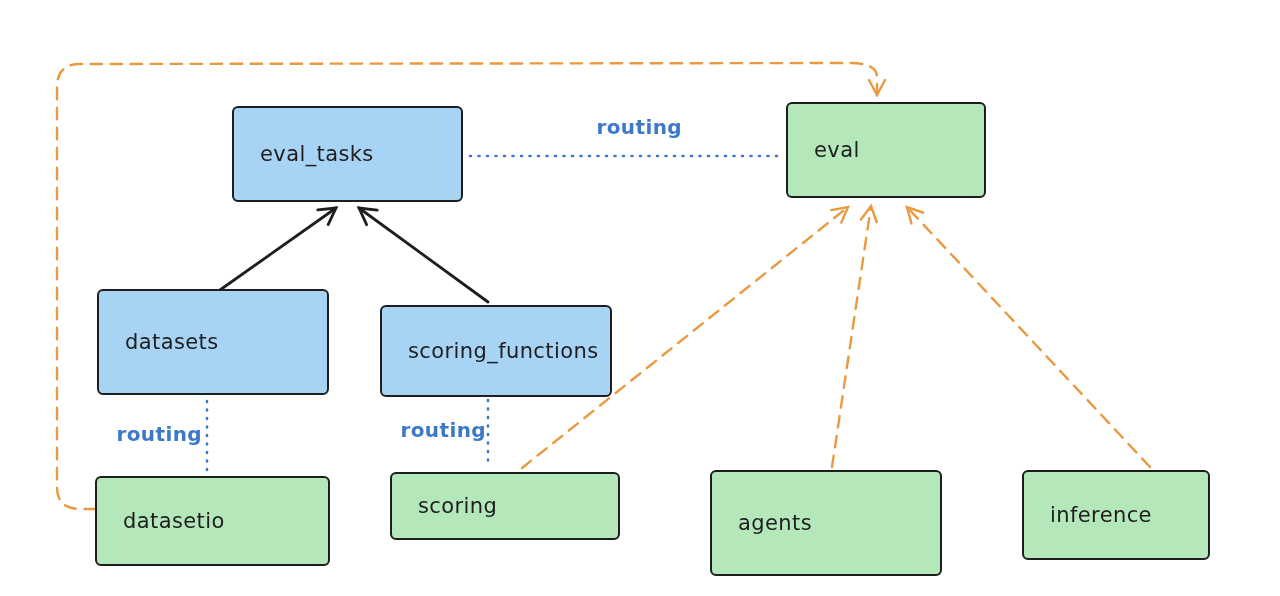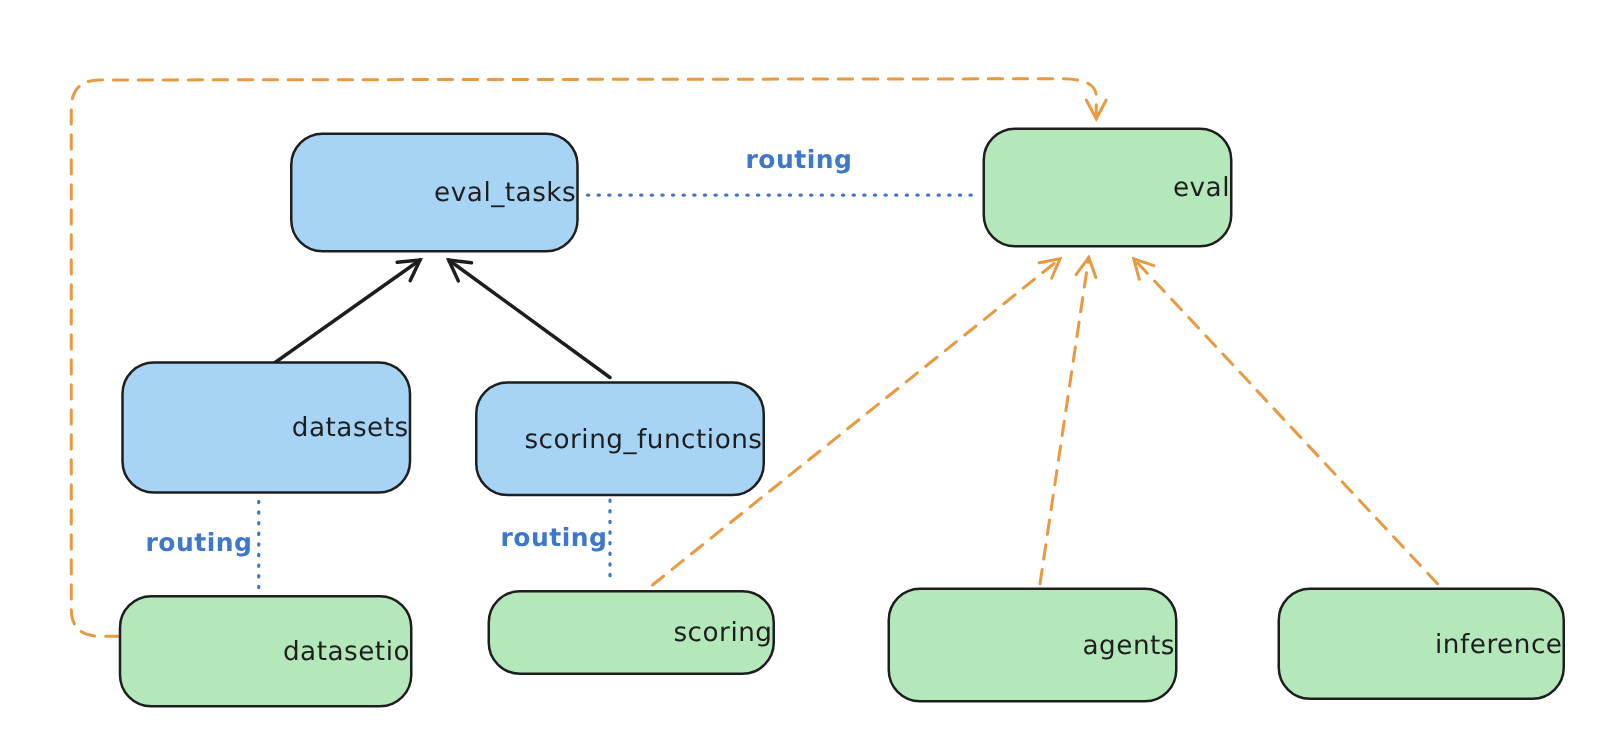--- a/index.html
+++ b/index.html
@@ -20,25 +20,26 @@
   }
   #wires{position:absolute;left:0;top:0;width:1280px;height:596px;}
   marker{overflow:visible;}
   .black-line{stroke:var(--stroke);stroke-width:2.8;fill:none;stroke-linecap:round;}
   .blue-dot{stroke:var(--blue-line);stroke-width:2.6;fill:none;stroke-linecap:round;stroke-dasharray:1 7.5;}
   .orange-dash{stroke:var(--orange);stroke-width:2.4;fill:none;stroke-linecap:round;stroke-dasharray:11.5 8.5;}
   .node{
     position:absolute;
     box-sizing:border-box;
     border:2.6px solid var(--stroke);
-    border-radius:26px;
-    display:flex;align-items:center;justify-content:flex-end;
+    border-radius:6px;
+    display:flex;align-items:center;justify-content:flex-start;
     color:var(--stroke);
     font-size:21px;
     letter-spacing:0.4px;
+    padding-left:26px;
   }
   .node.blue{background:var(--blue-fill);}
   .node.green{background:var(--green-fill);}
   .edge-label{
     position:absolute;
     color:var(--blue-line);
     font-size:20px;
     font-weight:600;
     text-align:right;
     letter-spacing:0.4px;
@@ -89,25 +90,25 @@
   </div>
 
   <div class="node blue" style="left:380px;top:305px;width:232px;height:92px">
     <span>scoring_functions</span>
   </div>
 
   <div class="node green" style="left:390px;top:472px;width:230px;height:68px">
     <span>scoring</span>
   </div>
 
-  <div class="node green" style="left:710px;top:470px;width:232px;height:92px">
+  <div class="node green" style="left:710px;top:470px;width:232px;height:106px">
     <span>agents</span>
   </div>
 
-  <div class="node green" style="left:1022px;top:470px;width:230px;height:90px">
+  <div class="node green" style="left:1022px;top:470px;width:188px;height:90px">
     <span>inference</span>
   </div>
 
   <div class="edge-label" style="left:558px;top:115px;width:124px">routing</div>
   <div class="edge-label" style="left:108px;top:422px;width:94px">routing</div>
   <div class="edge-label" style="left:394px;top:418px;width:92px">routing</div>
 
 </div>
 
 </body></html>

